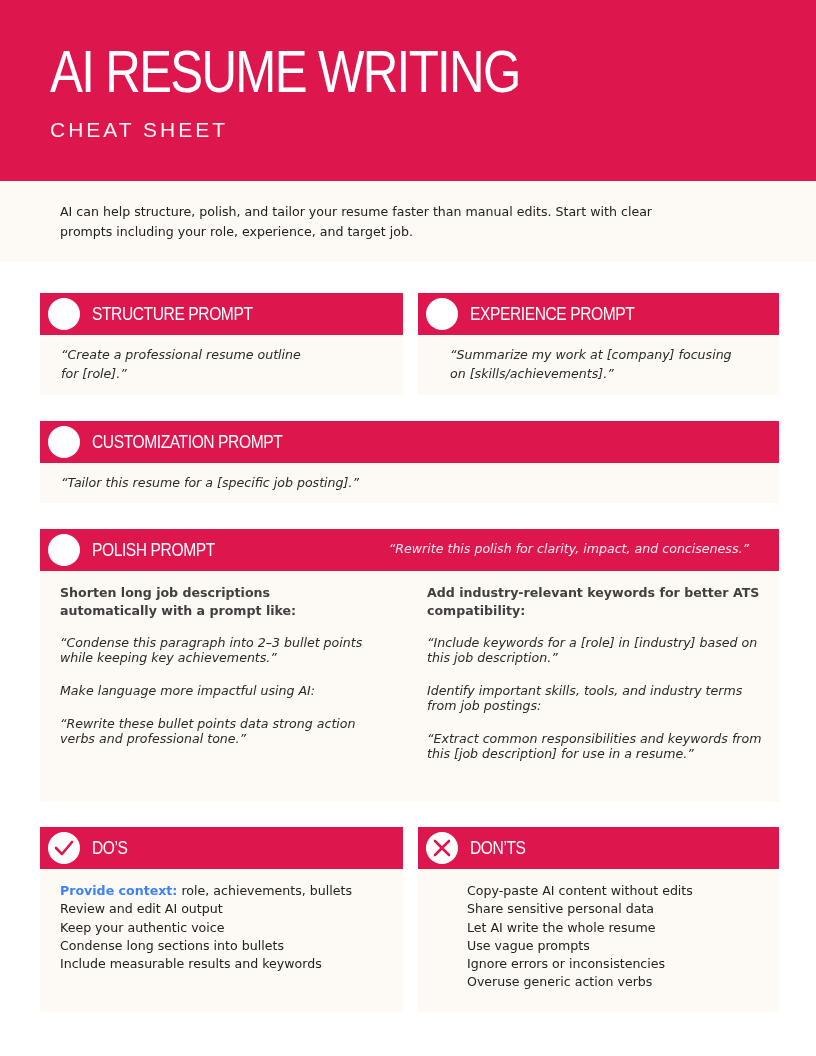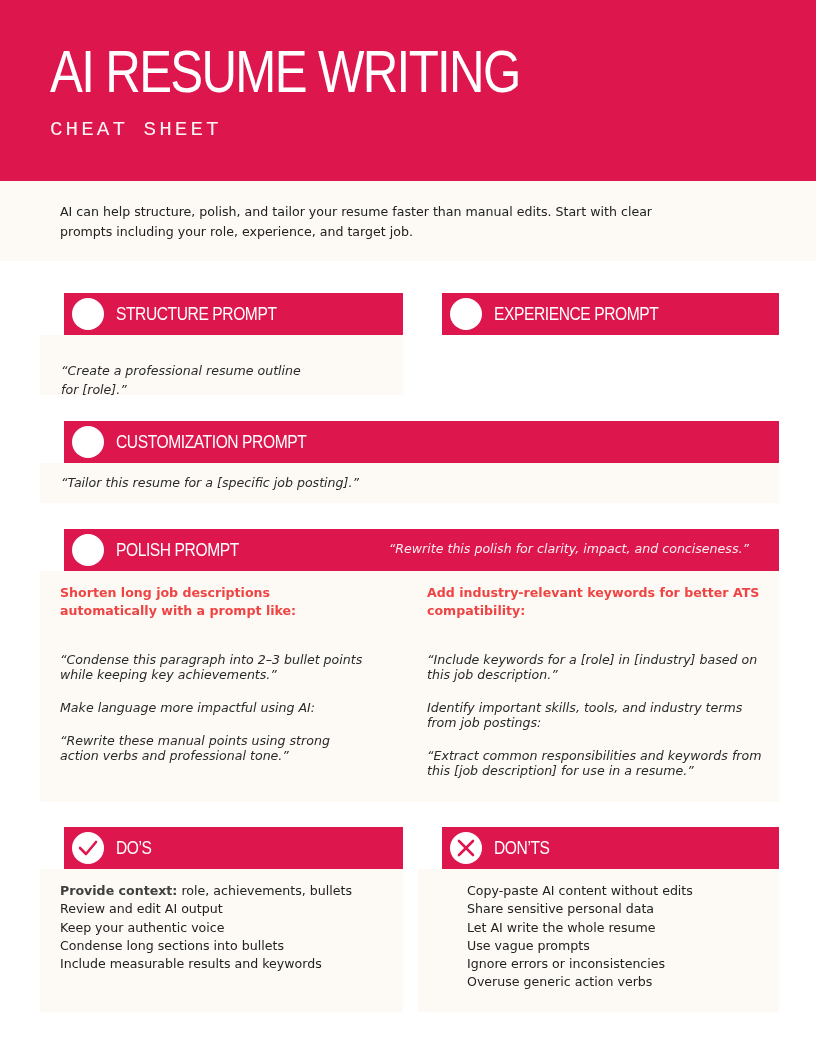--- a/index.html
+++ b/index.html
@@ -12,39 +12,38 @@
     }
     .hero-title {
       position: absolute; left: 50px; top: 40px;
       font-family: "Liberation Sans", sans-serif; font-weight: 400;
       font-size: 60px; line-height: 64px; color: #ffffff;
       letter-spacing: -2px; transform: scaleX(0.82); transform-origin: left center;
       white-space: nowrap;
     }
     .hero-subtitle {
       position: absolute; left: 50px; top: 118px;
-      font-family: Liberation Mono, monospace; font-weight: 300;
+      font-family: Liberation Sans, sans-serif; font-weight: 300;
       font-size: 21px; letter-spacing: 3px; color: #ffffff;
       font-weight: normal; opacity: 0.95;
     }
     .intro {
       position: absolute; left: 0; top: 181px; width: 816px; height: 80px;
       background: #fdfaf5;
       padding-left: 44px;
     }
     .intro p {
       position: absolute; left: 60px; top: 21px; width: 620px;
       font-size: 12.6px; line-height: 20px; color: #222222;
     }
 
     .card { position: absolute; }
     .card-header {
       position: absolute; left: 0; top: 0; right: 0; height: 42px;
       background: #dd164d;
-      margin-left: 24px;
     }
     .card-icon {
       position: absolute; left: 8px; top: 5px; width: 32px; height: 32px;
       border-radius: 50%; background: #ffffff;
       display: flex; align-items: center; justify-content: center;
     }
     .card-title {
       position: absolute; left: 52px; top: 10px;
       font-family: "Liberation Sans", sans-serif; font-weight: 400;
       font-size: 19px; line-height: 22px; color: #ffffff; letter-spacing: -0.5px;
@@ -53,50 +52,50 @@
     .card-body {
       position: absolute; left: 0; top: 42px; right: 0; bottom: 0;
       background: #fdfaf5;
     }
     .quote {
       font-style: italic; font-size: 12.6px; line-height: 19px; color: #2a2a2a;
     }
 
     #card-structure { left: 40px; top: 293px; width: 363px; height: 102px; }
     #card-experience { left: 418px; top: 293px; width: 361px; height: 102px; }
-    #card-structure .quote, #card-experience .quote { position: absolute; left: 21px; top: 26px; width: 260px; }
+    #card-structure .quote, #card-experience .quote { position: absolute; left: 21px; top: 10px; width: 260px; }
     #card-experience .quote { left: 32px; width: 300px; }
 
     #card-customization { left: 40px; top: 421px; width: 739px; height: 82px; }
     #card-customization .quote { position: absolute; left: 21px; top: 10px; }
 
     #card-polish { left: 40px; top: 529px; width: 739px; height: 273px; }
     #card-polish .header-quote {
       position: absolute; right: 30px; top: 12px;
       font-style: italic; font-size: 12.6px; color: #ffffff; opacity: 0.92;
     }
     .polish-col { position: absolute; top: 13px; }
     .polish-col.left { left: 20px; width: 310px; }
     .polish-col.right { left: 387px; width: 335px; }
     .polish-col .lead {
-      font-weight: bold; font-size: 12.6px; line-height: 18px; color: #ef4444;
-      margin-bottom: 32px;
+      font-weight: bold; font-size: 12.6px; line-height: 18px; color: #404040;
+      margin-bottom: 15px;
     }
     .polish-col .item {
       font-style: italic; font-size: 12.6px; line-height: 15px; color: #2a2a2a;
       margin-bottom: 18px;
     }
 
     #card-dos { left: 40px; top: 827px; width: 363px; height: 185px; }
     #card-donts { left: 418px; top: 827px; width: 361px; height: 185px; }
     .list { position: absolute; top: 13px; list-style: none; }
     #card-dos .list { left: 20px; }
     #card-donts .list { left: 49px; }
     .list li { font-size: 12.6px; line-height: 18.3px; color: #222222; white-space: nowrap; }
-    .list li b { font-weight: bold; color: #404040; }
+    .list li b { font-weight: bold; color: #3b82f6; }
   </style>
 </head>
 <body>
 
 <div class="hero">
   <div class="hero-title">AI RESUME WRITING</div>
   <div class="hero-subtitle">CHEAT SHEET</div>
 </div>
 
 <div class="intro">
@@ -111,20 +110,23 @@
   <div class="card-body">
     <div class="quote">“Create a professional resume outline for [role].”</div>
   </div>
 </div>
 
 <div class="card" id="card-experience">
   <div class="card-header">
     <div class="card-icon"></div>
     <div class="card-title">EXPERIENCE PROMPT</div>
   </div>
+  <div class="card-body">
+    <div class="quote">“Summarize my work at [company] focusing on [skills/achievements].”</div>
+  </div>
 </div>
 
 <div class="card" id="card-customization">
   <div class="card-header">
     <div class="card-icon"></div>
     <div class="card-title">CUSTOMIZATION PROMPT</div>
   </div>
   <div class="card-body">
     <div class="quote">“Tailor this resume for a [specific job posting].”</div>
   </div>
@@ -134,21 +136,21 @@
   <div class="card-header">
     <div class="card-icon"></div>
     <div class="card-title">POLISH PROMPT</div>
     <div class="header-quote">“Rewrite this polish for clarity, impact, and conciseness.”</div>
   </div>
   <div class="card-body">
     <div class="polish-col left">
       <div class="lead">Shorten long job descriptions automatically with a prompt like:</div>
       <div class="item">“Condense this paragraph into 2–3 bullet points while keeping key achievements.”</div>
       <div class="item">Make language more impactful using AI:</div>
-      <div class="item">“Rewrite these manual points using strong action verbs and professional tone.”</div>
+      <div class="item">“Rewrite these bullet points data strong action verbs and professional tone.”</div>
     </div>
     <div class="polish-col right">
       <div class="lead">Add industry-relevant keywords for better ATS compatibility:</div>
       <div class="item">“Include keywords for a [role] in [industry] based on this job description.”</div>
       <div class="item">Identify important skills, tools, and industry terms from job postings:</div>
       <div class="item">“Extract common responsibilities and keywords from this [job description] for use in a resume.”</div>
     </div>
   </div>
 </div>
 

